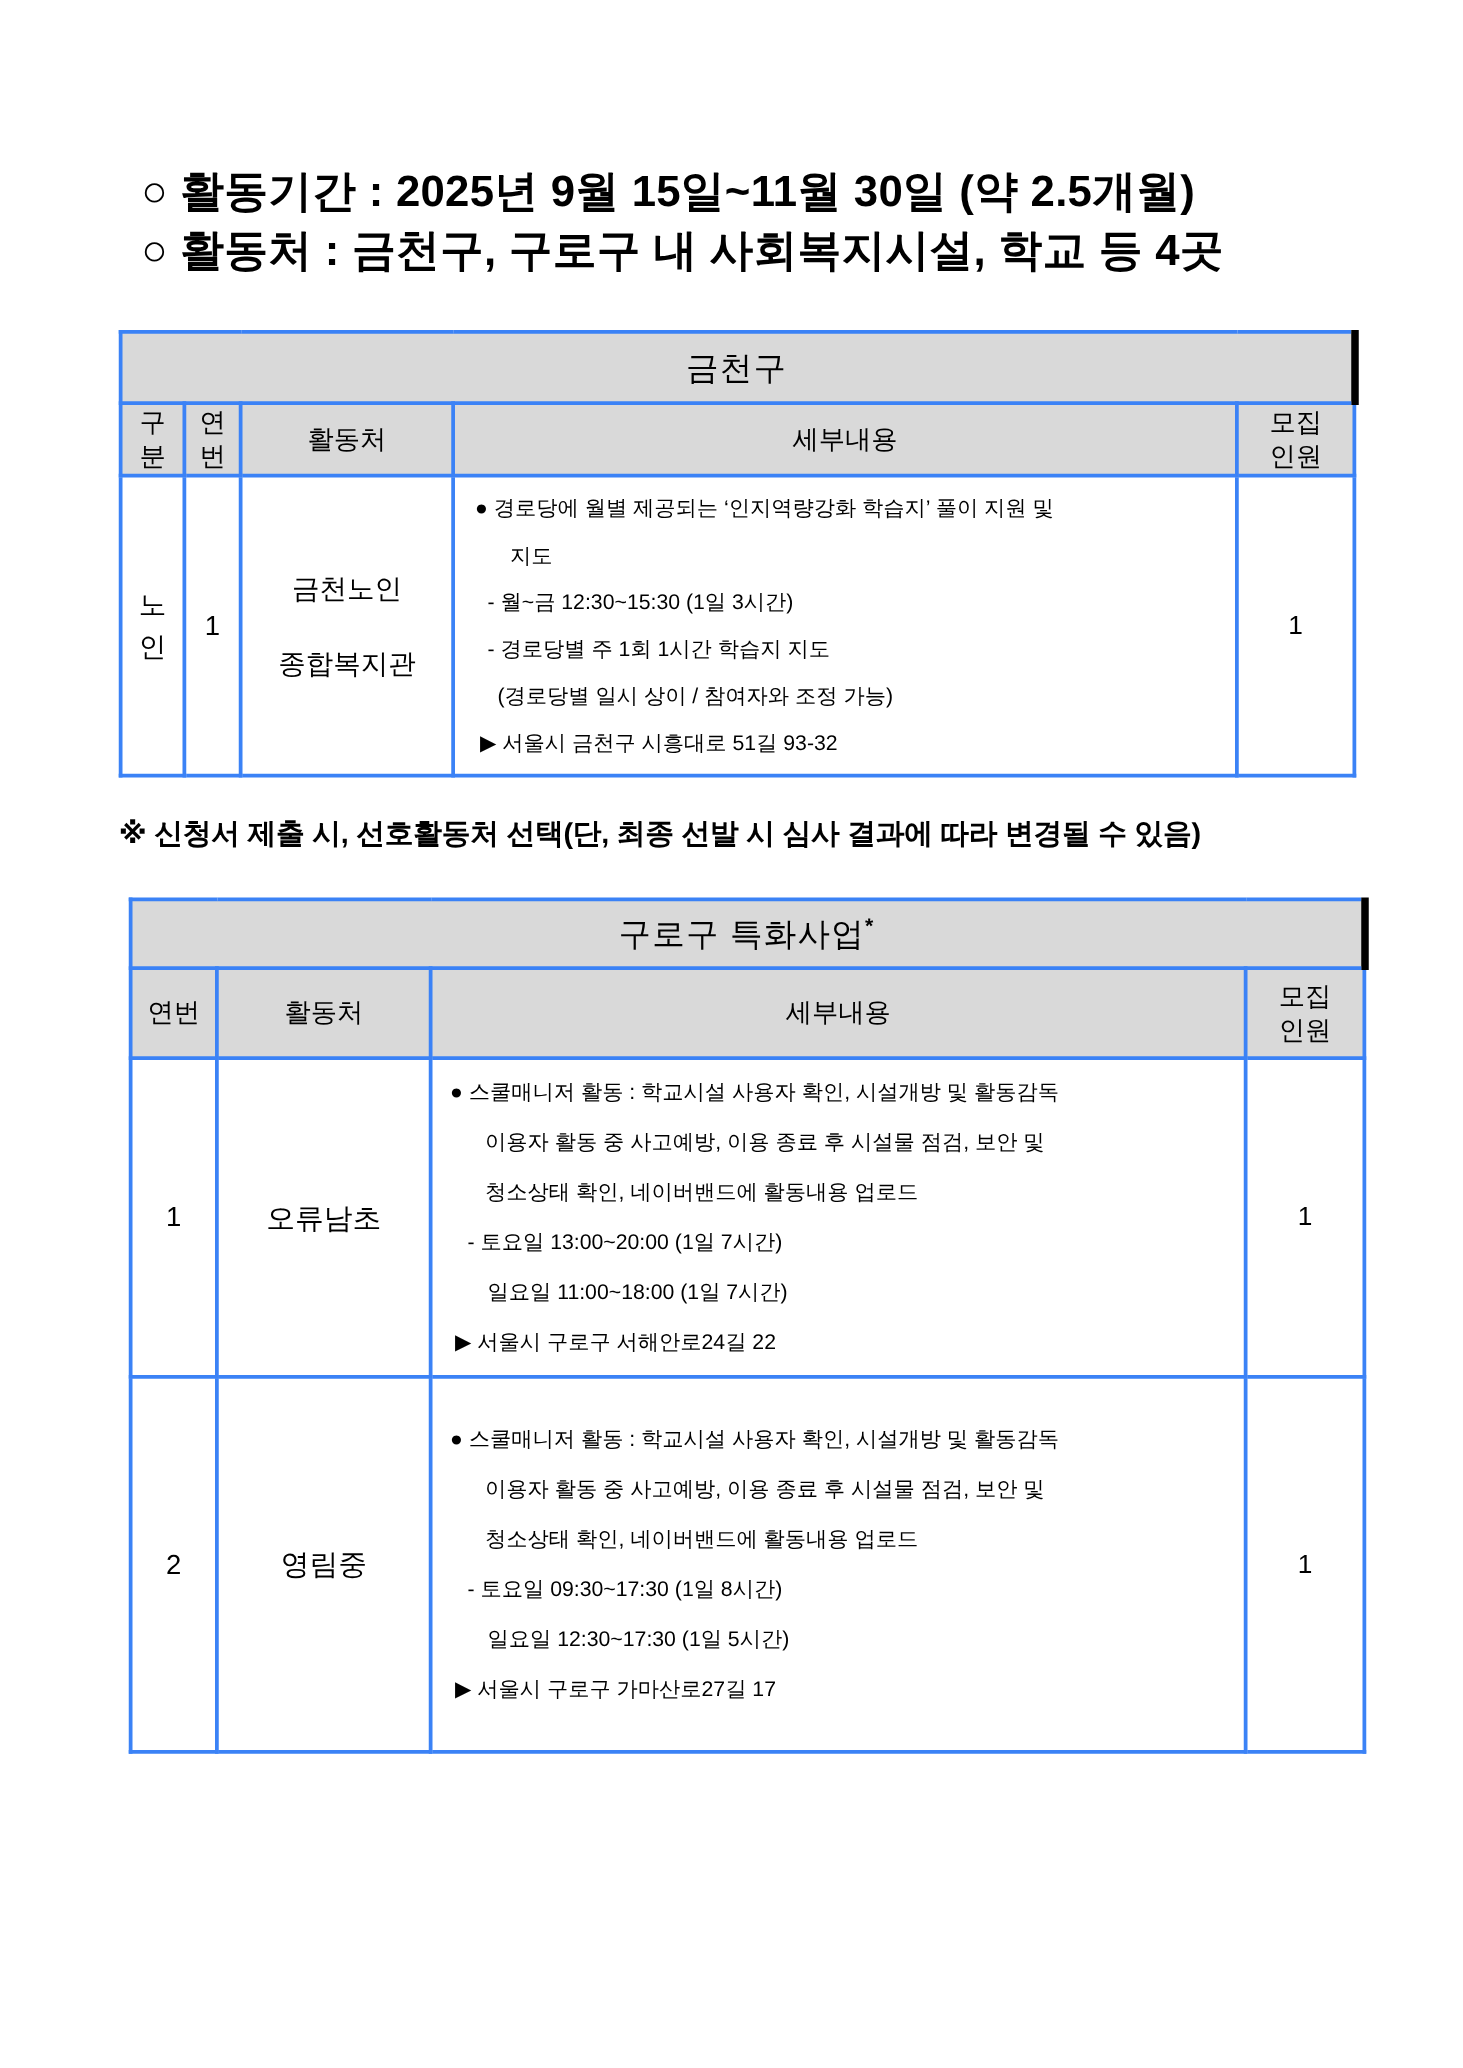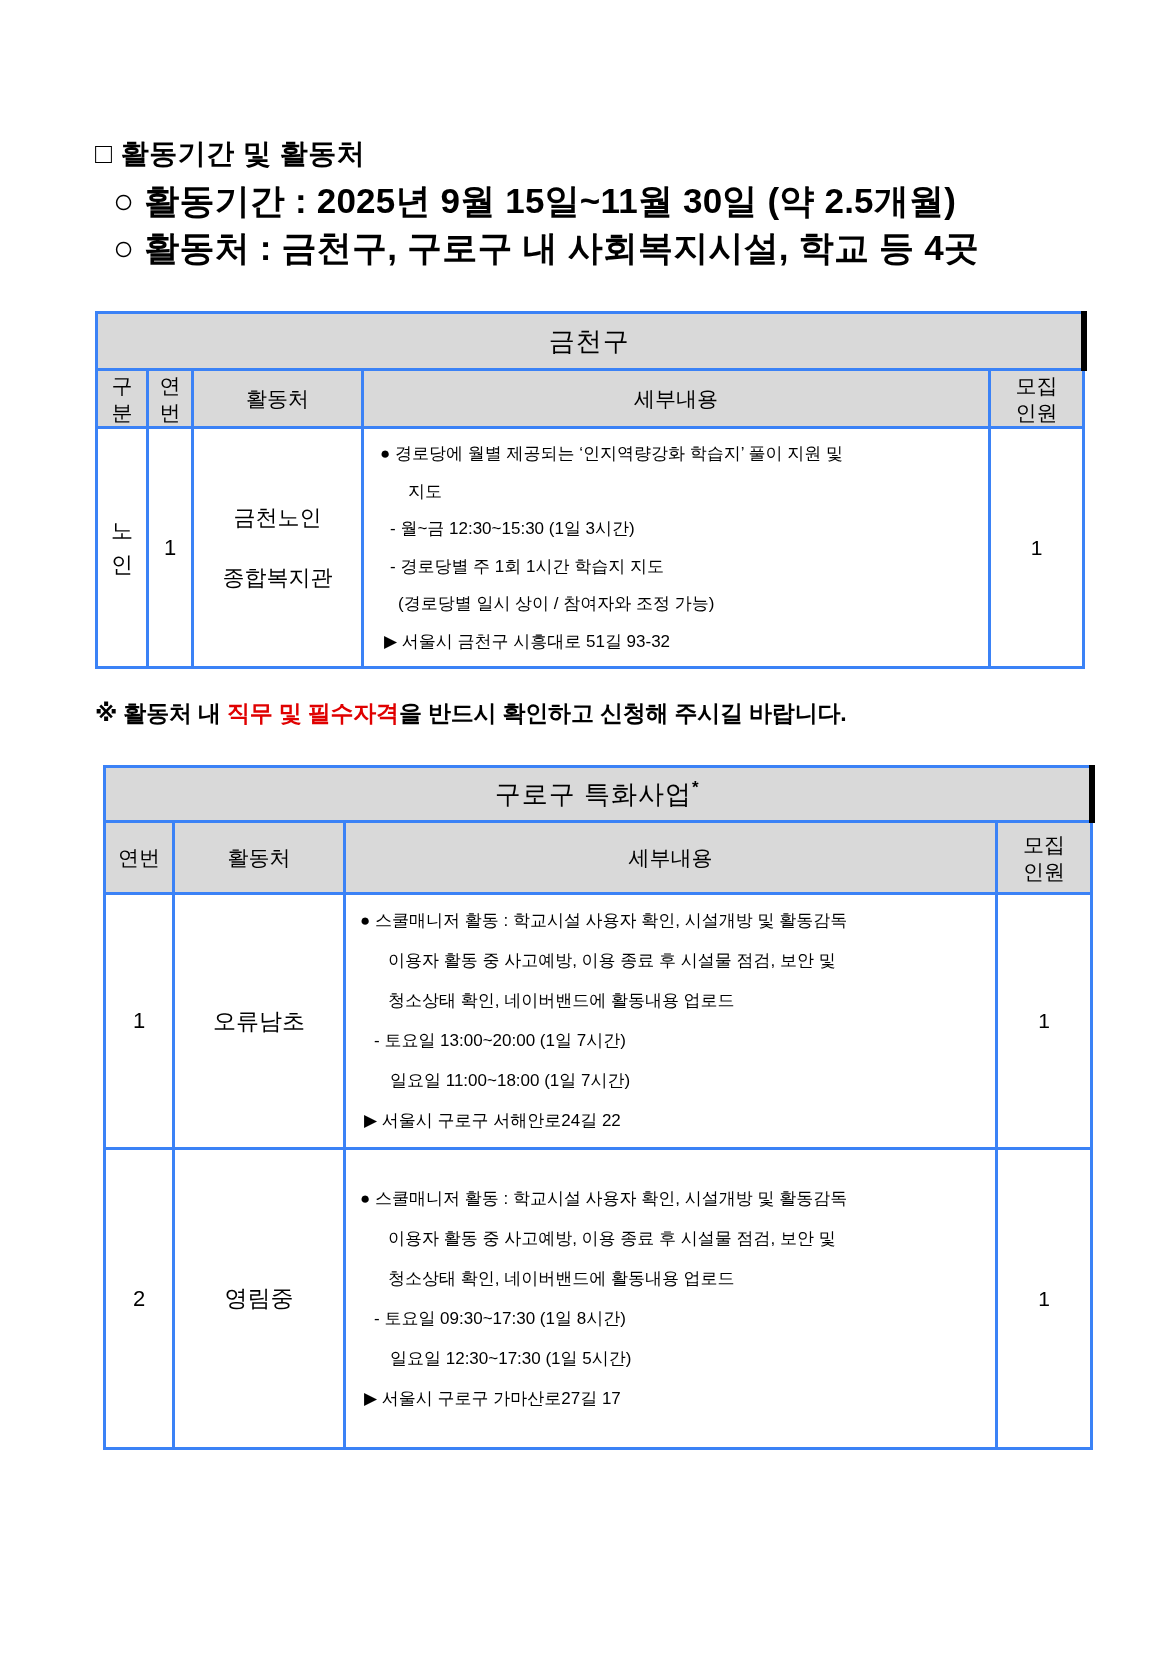--- a/index.html
+++ b/index.html
@@ -73,21 +73,20 @@
   .notes{margin-top:24px;}
   .note-line{font-size:23px;font-weight:700;line-height:40px;letter-spacing:-0.2px;}
   .red{color:var(--warning-red);}
 </style>
 </head>
 <body>
 
 <div class="page">
 
   <div class="intro">
-    <div class="h1">□ 활동기간 및 활동처</div>
     <div class="h2">○ 활동기간 : 2025년 9월 15일~11월 30일 (약 2.5개월)</div>
     <div class="h2">○ 활동처 : 금천구, 구로구 내 사회복지시설, 학교 등 4곳</div>
   </div>
 
   <table class="tbl tbl1">
     <colgroup>
       <col style="width:51px">
         <col style="width:45px">
         <col style="width:170px">
         <col style="width:627px">
@@ -130,21 +129,21 @@
         <div class="dl i-dash">- 경로당별 주 1회 1시간 학습지 지도</div>
         <div class="dl i-paren">(경로당별 일시 상이 / 참여자와 조정 가능)</div>
         <div class="dl i-arrow">▶ 서울시 금천구 시흥대로 51길 93-32</div>
       </td>
       <td class="count-cell count-end">1</td>
     </tr>
   </tbody>
     </table>
 
   <div class="notes">
-    <div class="note-line"><span>※ 활동처 내 </span><span class="red">직무 및 필수자격</span><span>을 반드시 확인하고 신청해 주시길 바랍니다.</span></div>
+    <div class="note-line">※ 신청서 제출 시, 선호활동처 선택(단, 최종 선발 시 심사 결과에 따라 변경될 수 있음)</div>
   </div>
 
   <table class="tbl tbl2">
     <colgroup>
       <col style="width:69px">
         <col style="width:171px">
         <col style="width:652px">
         <col style="width:95px">
     </colgroup>
     <tbody>

